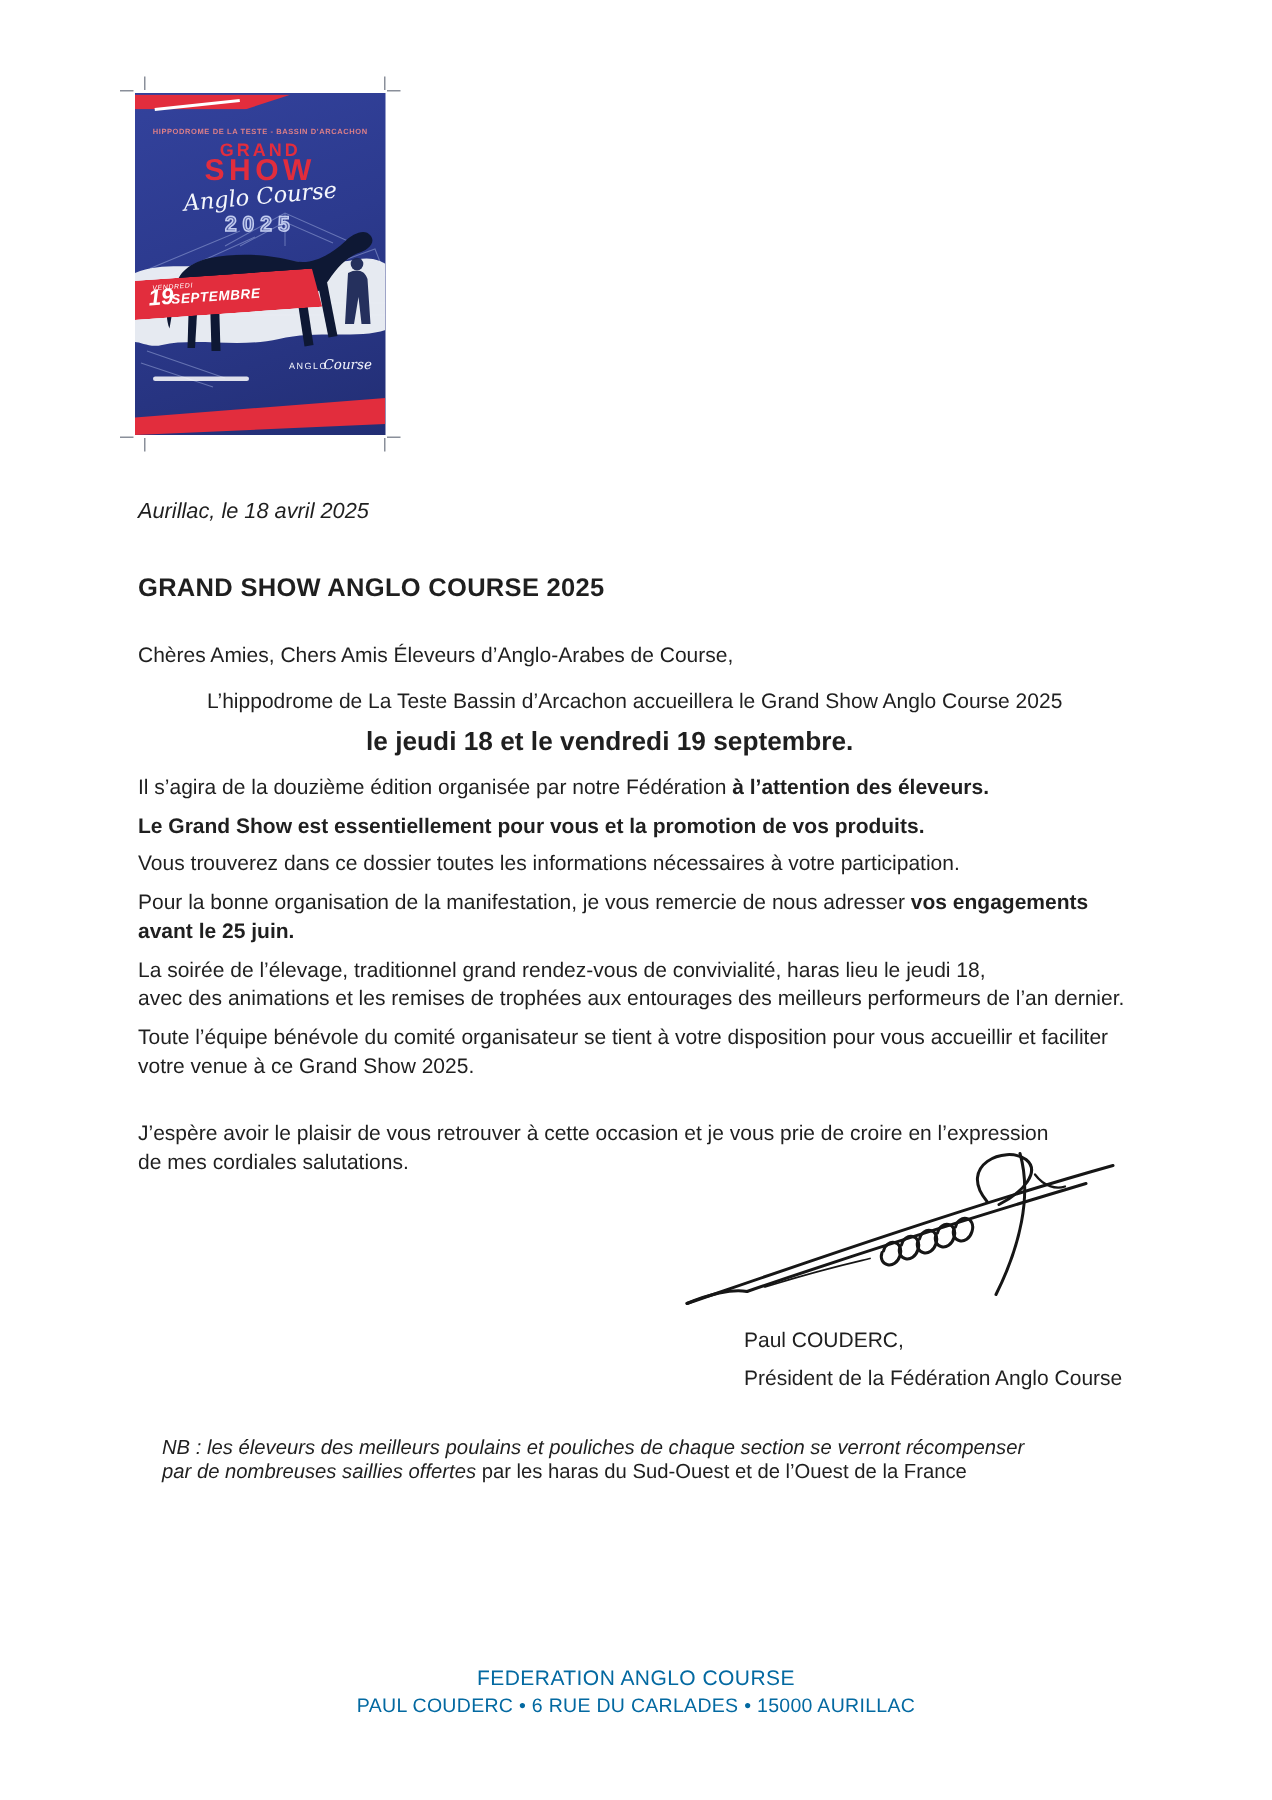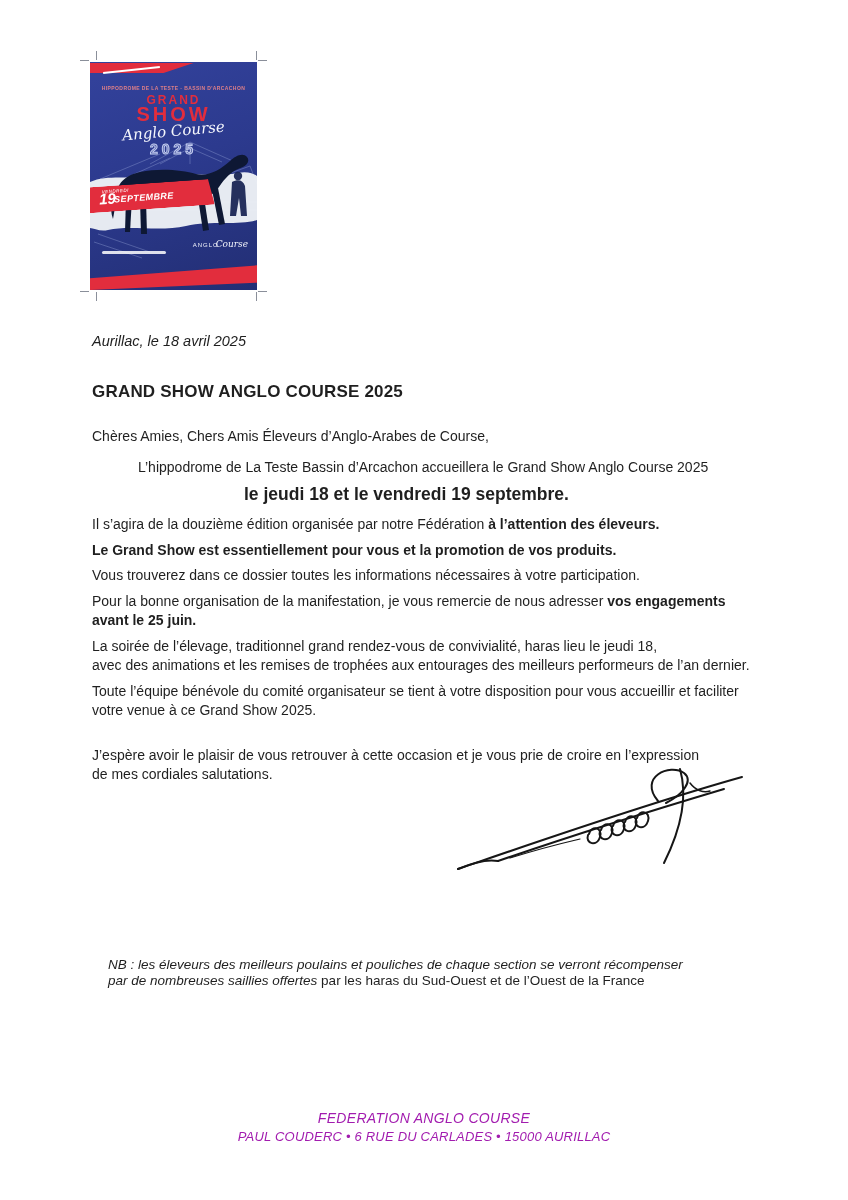--- a/index.html
+++ b/index.html
@@ -88,21 +88,21 @@
   .body p.big-center{
     font-size:17.5px; line-height:22px; margin:4px 0 10px 152px; font-weight:bold;
   }
   .body p.gap-top{margin-top:25px;}
   .signature{position:absolute; left:452px; top:763px; width:302px; height:112px;}
   .sig-block{position:absolute; left:496px; top:881px; font-size:14px; line-height:25px;}
   .nb{position:absolute; left:92px; top:941px; width:640px; font-size:13.5px; line-height:15.5px;}
   .nb p{margin:16px;}
   .footer{
     position:absolute; left:0; top:1110px; width:100%; text-align:center;
-    color:#a21caf; line-height:17.5px;font-style:italic;
+    color:#0369a1; line-height:17.5px;
   }
   .footer .f1{font-size:14px; letter-spacing:.3px;}
   .footer .f2{font-size:13px; letter-spacing:.2px;}
 </style>
 </head>
 <body>
 
 <div class="page">
 
   <div class="poster">
@@ -197,20 +197,24 @@
       <path d="M148,68 c-3,9 9,12 12,2 c3,-10 -9,-12 -11,-3"></path>
       <path d="M160,64 c-3,9 9,12 12,2 c3,-10 -9,-12 -11,-3"></path>
       <path d="M172,60 c-3,9 9,12 12,2 c3,-10 -9,-12 -11,-3"></path>
       <path d="M184,56 c-3,9 9,12 12,2 c3,-10 -9,-12 -11,-3"></path>
       <path d="M206,38 C186,14 218,0 232,10 C242,18 230,32 214,40"></path>
       <path d="M228,6 C236,34 228,68 212,100"></path>
       <path d="M238,20 C244,28 252,30 258,28" stroke-width="1.5"></path>
     </g>
   </svg>
 
+  <div class="sig-block">
+    <div>Paul COUDERC,</div>
+    <div>Président de la Fédération Anglo Course</div>
+  </div>
 
   <div class="nb">
       <p><span style="font-style: italic;">NB : les éleveurs des meilleurs poulains et pouliches de chaque section se verront récompenser</span><br><span style="font-style: italic;">par de nombreuses saillies offertes</span><span> par les haras du Sud-Ouest et de l’Ouest de la France</span></p>
     </div>
 
   <div class="footer">
     <div class="f1">FEDERATION ANGLO COURSE</div>
     <div class="f2">PAUL COUDERC • 6 RUE DU CARLADES • 15000 AURILLAC</div>
   </div>
 

